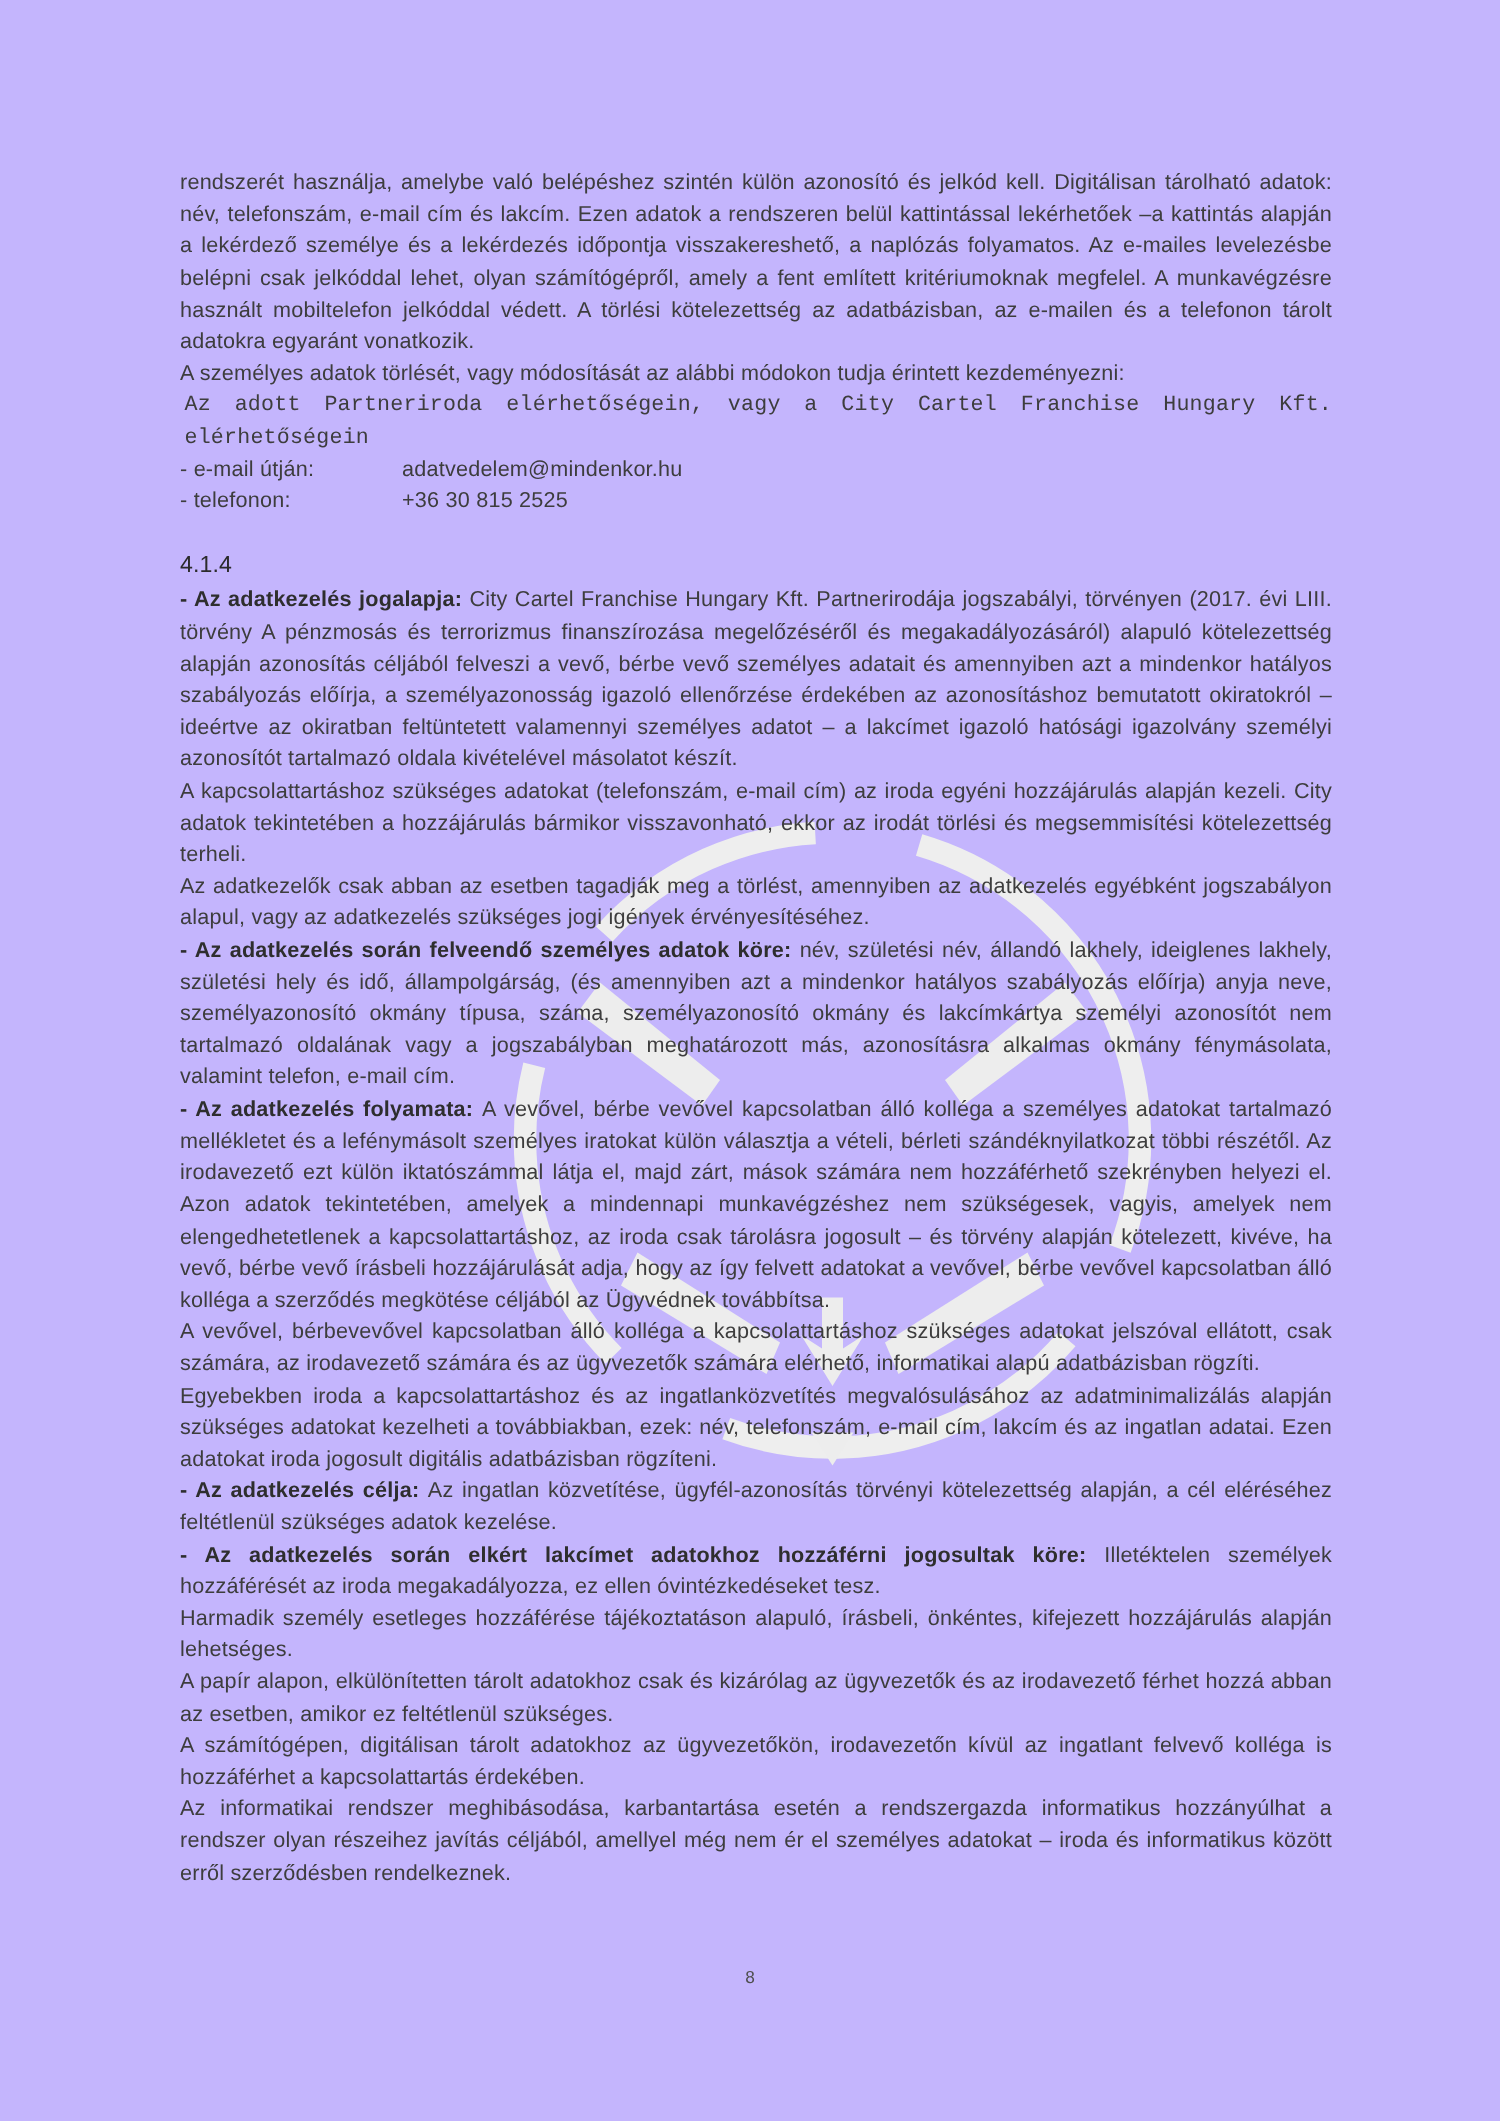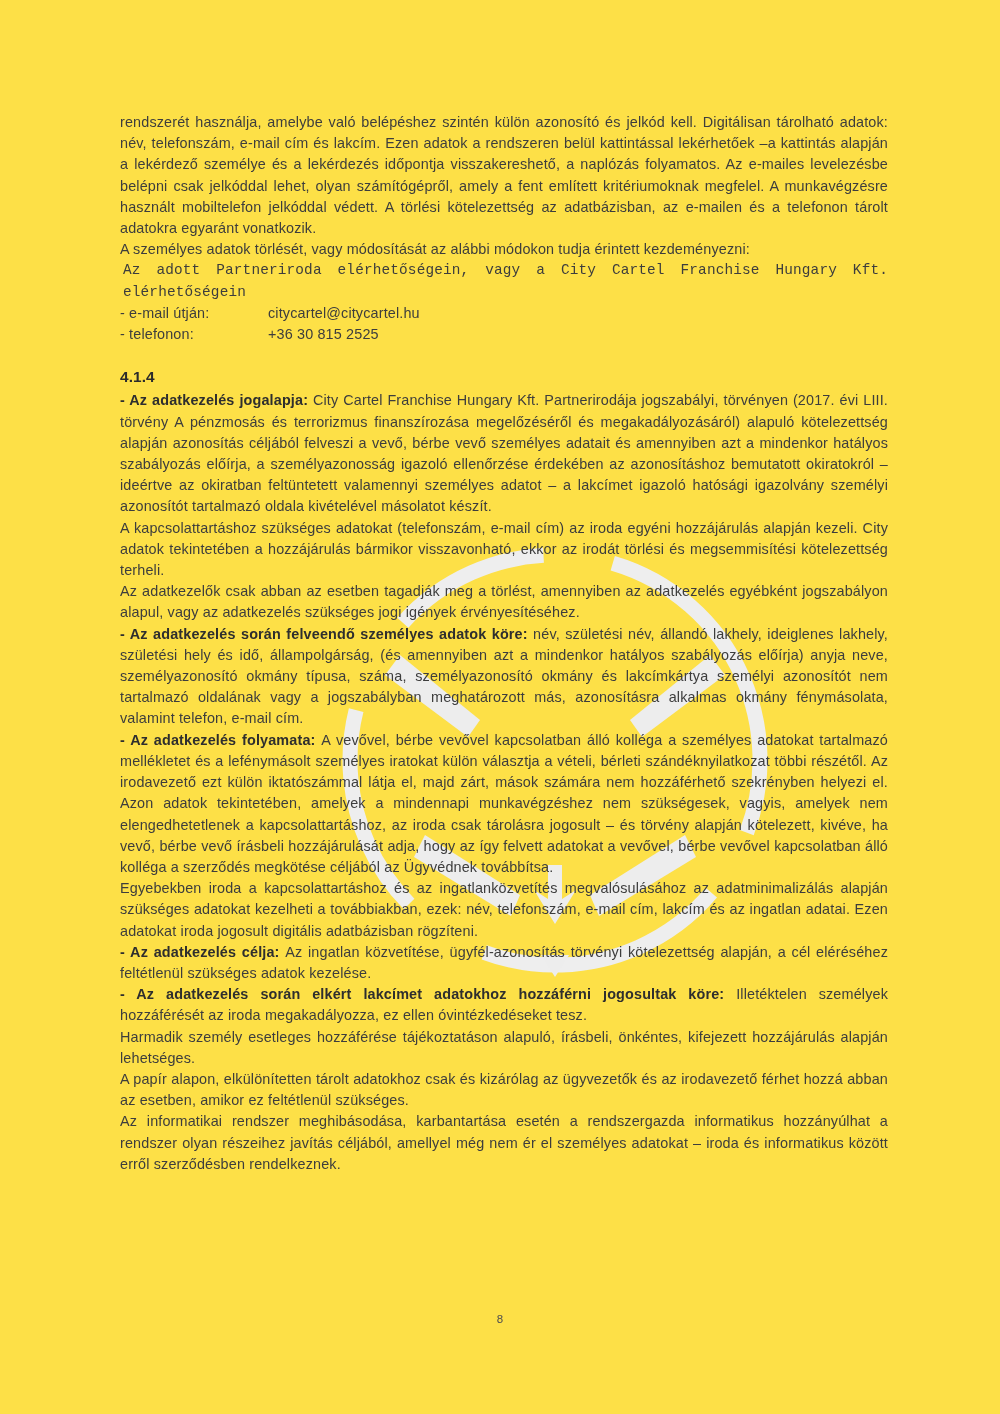--- a/index.html
+++ b/index.html
@@ -4,21 +4,21 @@
 <style>
   html, body {
     margin: 0;
     padding: 0;
     background: #ffffff;
   }
   .page {
     position: relative;
     width: 1000px;
     height: 1414px;
-    background: #fde047;
+    background: #c4b5fd;
     overflow: hidden;
     font-family: "Liberation Sans", "DejaVu Sans", sans-serif;
     color: #3d3d3d;
   }
   .watermark {
     position: absolute;
     left: 330px;
     top: 535px;
     width: 450px;
     height: 450px;
@@ -45,21 +45,21 @@
     text-align: left;
   }
   .contact-label {
     width: 148px;
     flex: 0 0 148px;
   }
   .section-heading {
     display: flex;
     margin-top: 21px;
     margin-bottom: 3px;
-    font-weight: bold;
+    font-weight: normal;
     font-size: 15.4px;
     color: #2b2b2b;
     text-align: left;
     letter-spacing: 0.1px;
     align-items: center;
   }
   .section-number {
     flex: 0 0 60px;
     width: 60px;
   }
@@ -100,21 +100,21 @@
   <div class="content">
 
     <p class="body-text">rendszerét használja, amelybe való belépéshez szintén külön azonosító és jelkód kell. Digitálisan tárolható adatok: név, telefonszám, e-mail cím és lakcím. Ezen adatok a rendszeren belül kattintással lekérhetőek –a kattintás alapján a lekérdező személye és a lekérdezés időpontja visszakereshető, a naplózás folyamatos. Az e-mailes levelezésbe belépni csak jelkóddal lehet, olyan számítógépről, amely a fent említett kritériumoknak megfelel. A munkavégzésre használt mobiltelefon jelkóddal védett. A törlési kötelezettség az adatbázisban, az e-mailen és a telefonon tárolt adatokra egyaránt vonatkozik.</p>
 
     <p class="body-text">A személyes adatok törlését, vagy módosítását az alábbi módokon tudja érintett kezdeményezni:</p>
 
     <p class="body-text slight-indent">Az adott Partneriroda elérhetőségein, vagy a City Cartel Franchise Hungary Kft. elérhetőségein</p>
 
     <div class="contact-row">
       <span class="contact-label">- e-mail útján:</span>
-      <span class="contact-value">citycartel@citycartel.hu</span>
+      <span class="contact-value">adatvedelem@mindenkor.hu</span>
     </div>
     <div class="contact-row">
       <span class="contact-label">- telefonon:</span>
       <span class="contact-value">+36 30 815 2525</span>
     </div>
 
     <div class="section-heading">
       <span class="section-number">4.1.4</span>
     </div>
 
@@ -122,31 +122,33 @@
 
     <p class="body-text">A kapcsolattartáshoz szükséges adatokat (telefonszám, e-mail cím) az iroda egyéni hozzájárulás alapján kezeli. City adatok tekintetében a hozzájárulás bármikor visszavonható, ekkor az irodát törlési és megsemmisítési kötelezettség terheli.</p>
 
     <p class="body-text">Az adatkezelők csak abban az esetben tagadják meg a törlést, amennyiben az adatkezelés egyébként jogszabályon alapul, vagy az adatkezelés szükséges jogi igények érvényesítéséhez.</p>
 
 
     <p class="body-text"><strong class="lead">- Az adatkezelés során felveendő személyes adatok köre: </strong><span>név, születési név, állandó lakhely, ideiglenes lakhely, születési hely és idő, állampolgárság, (és amennyiben azt a mindenkor hatályos szabályozás előírja) anyja neve, személyazonosító okmány típusa, száma, személyazonosító okmány és lakcímkártya személyi azonosítót nem tartalmazó oldalának vagy a jogszabályban meghatározott más, azonosításra alkalmas okmány fénymásolata, valamint telefon, e-mail cím.</span></p>
 
     <p class="body-text"><strong class="lead">- Az adatkezelés folyamata: </strong><span>A vevővel, bérbe vevővel kapcsolatban álló kolléga a személyes adatokat tartalmazó mellékletet és a lefénymásolt személyes iratokat külön választja a vételi, bérleti szándéknyilatkozat többi részétől. Az irodavezető ezt külön iktatószámmal látja el, majd zárt, mások számára nem hozzáférhető szekrényben helyezi el. Azon adatok tekintetében, amelyek a mindennapi munkavégzéshez nem szükségesek, vagyis, amelyek nem elengedhetetlenek a kapcsolattartáshoz, az iroda csak tárolásra jogosult – és törvény alapján kötelezett, kivéve, ha vevő, bérbe vevő írásbeli hozzájárulását adja, hogy az így felvett adatokat a vevővel, bérbe vevővel kapcsolatban álló kolléga a szerződés megkötése céljából az Ügyvédnek továbbítsa.</span></p>
 
+    <p class="body-text">A vevővel, bérbevevővel kapcsolatban álló kolléga a kapcsolattartáshoz szükséges adatokat jelszóval ellátott, csak számára, az irodavezető számára és az ügyvezetők számára elérhető, informatikai alapú adatbázisban rögzíti.</p>
 
     <p class="body-text">Egyebekben iroda a kapcsolattartáshoz és az ingatlanközvetítés megvalósulásához az adatminimalizálás alapján szükséges adatokat kezelheti a továbbiakban, ezek: név, telefonszám, e-mail cím, lakcím és az ingatlan adatai. Ezen adatokat iroda jogosult digitális adatbázisban rögzíteni.</p>
 
     <p class="body-text"><strong class="lead">- Az adatkezelés célja: </strong><span>Az ingatlan közvetítése, ügyfél-azonosítás törvényi kötelezettség alapján, a cél eléréséhez feltétlenül szükséges adatok kezelése.</span></p>
 
     <p class="body-text"><strong class="lead">- Az adatkezelés során elkért lakcímet adatokhoz hozzáférni jogosultak köre: </strong><span>Illetéktelen személyek hozzáférését az iroda megakadályozza, ez ellen óvintézkedéseket tesz.</span></p>
 
     <p class="body-text">Harmadik személy esetleges hozzáférése tájékoztatáson alapuló, írásbeli, önkéntes, kifejezett hozzájárulás alapján lehetséges.</p>
 
     <p class="body-text">A papír alapon, elkülönítetten tárolt adatokhoz csak és kizárólag az ügyvezetők és az irodavezető férhet hozzá abban az esetben, amikor ez feltétlenül szükséges.</p>
 
+    <p class="body-text">A számítógépen, digitálisan tárolt adatokhoz az ügyvezetőkön, irodavezetőn kívül az ingatlant felvevő kolléga is hozzáférhet a kapcsolattartás érdekében.</p>
 
     <p class="body-text">Az informatikai rendszer meghibásodása, karbantartása esetén a rendszergazda informatikus hozzányúlhat a rendszer olyan részeihez javítás céljából, amellyel még nem ér el személyes adatokat – iroda és informatikus között erről szerződésben rendelkeznek.</p>
 
   </div>
 
   <div class="page-number">8</div>
 
 </div>
 
 </body></html>

